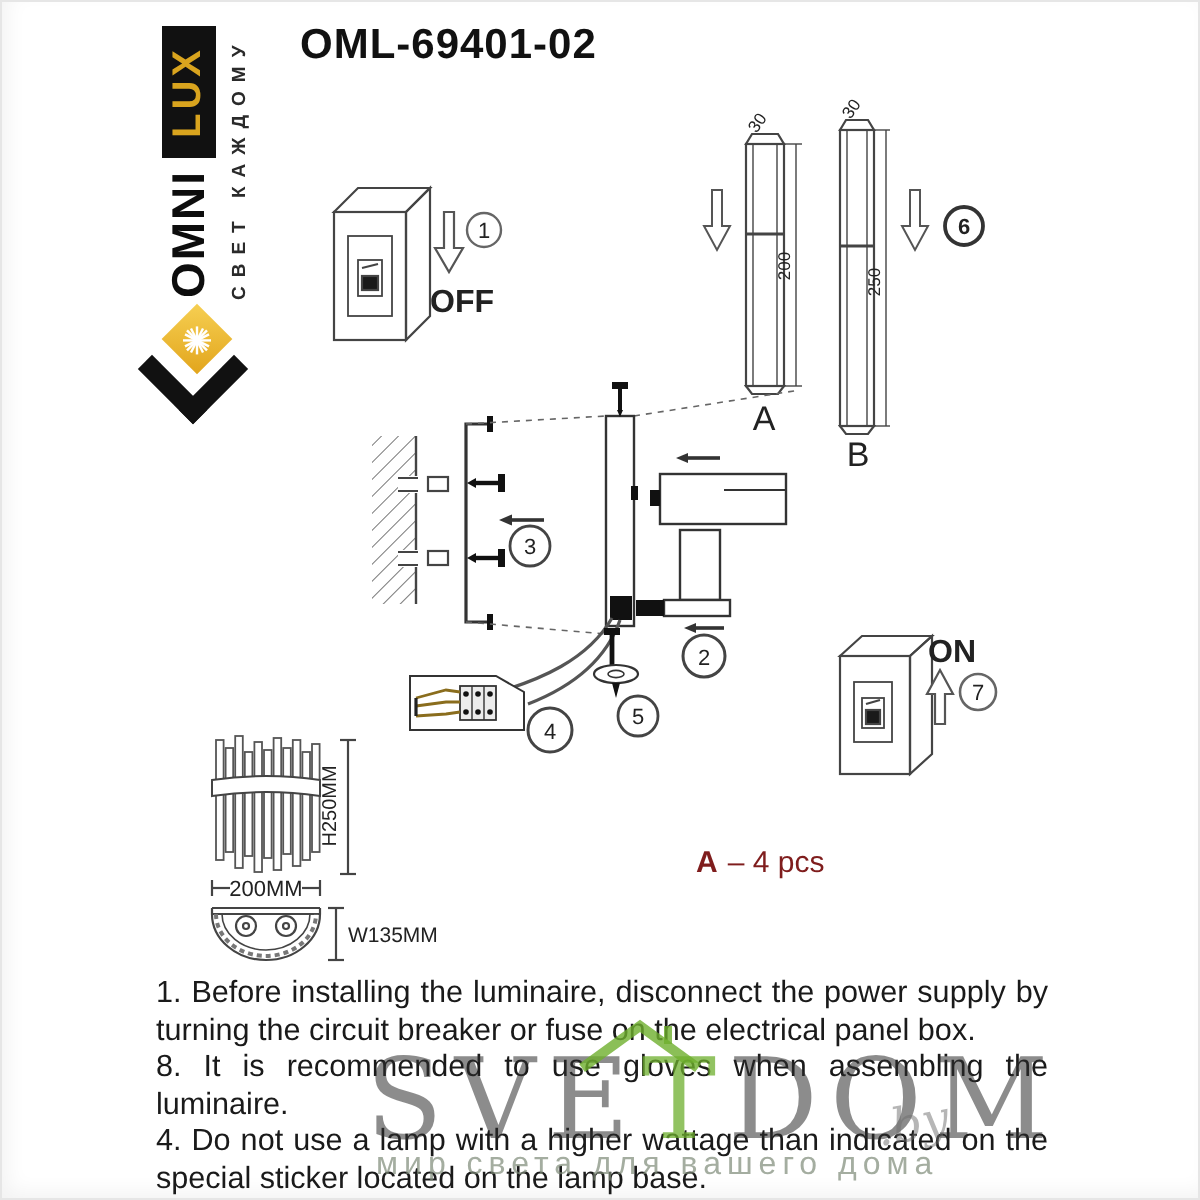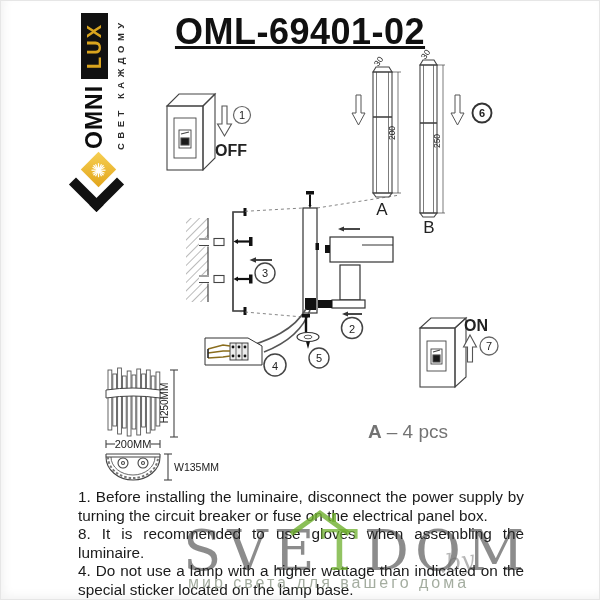--- a/index.html
+++ b/index.html
@@ -19,29 +19,29 @@
     display:flex;align-items:center;justify-content:center;}
   .slogan{position:absolute;left:34px;top:0px;width:18px;height:152px;
     font-size:9.5px;font-weight:bold;letter-spacing:4.5px;color:#2a2a2a;
     display:flex;align-items:center;justify-content:center;}
   .diamond{position:absolute;left:9px;top:149px;width:25px;height:25px;
     background:linear-gradient(135deg,#f6cf52,#e2a51c);transform:rotate(45deg);
     display:flex;align-items:center;justify-content:center;}
   .vmark{position:absolute;left:0px;top:157px;width:29px;height:29px;
     border-left:10px solid #111;border-bottom:10px solid #111;transform:rotate(-45deg);}
   
-  .title{position:absolute;left:150px;top:11px;width:300px;text-align:center;
-    font-size:36px;font-weight:bold;letter-spacing:0.5px;color:#111;text-decoration:underline;}
+  .title{position:absolute;left:150px;top:11px;width:300px;
+    font-size:21px;font-weight:bold;letter-spacing:0.5px;color:#111;}
   
   svg{position:absolute;overflow:visible;}
   svg text{font-family:"Liberation Sans",sans-serif;fill:#222;}
   .stepnum{font-size:11px;}
   .ln{stroke:#444;fill:none;stroke-width:1.1;}
   
-  .pcs{position:absolute;left:368px;top:419px;font-size:19px;line-height:25px;color:#737373;}
+  .pcs{position:absolute;left:348px;top:419px;font-size:15px;line-height:25px;color:#7f1d1d;}
   .pcs b{font-weight:bold;}
   .pcs span{margin-left:5px;}
   
   .instructions{position:absolute;left:78px;top:488px;width:446px;
     font-size:15.3px;line-height:18.6px;text-align:justify;color:#1a1a1a;}
   
   .watermark{position:absolute;left:0;top:0;width:530px;height:600px;pointer-events:none;z-index:5;text-align:center;}
   .wm-big{position:absolute;left:183px;top:518px;font-family:"DejaVu Serif",serif;
     font-size:56px;letter-spacing:6px;color:rgba(45,45,45,0.55);white-space:nowrap;}
   .wm-green{color:rgba(110,175,45,0.75);}

